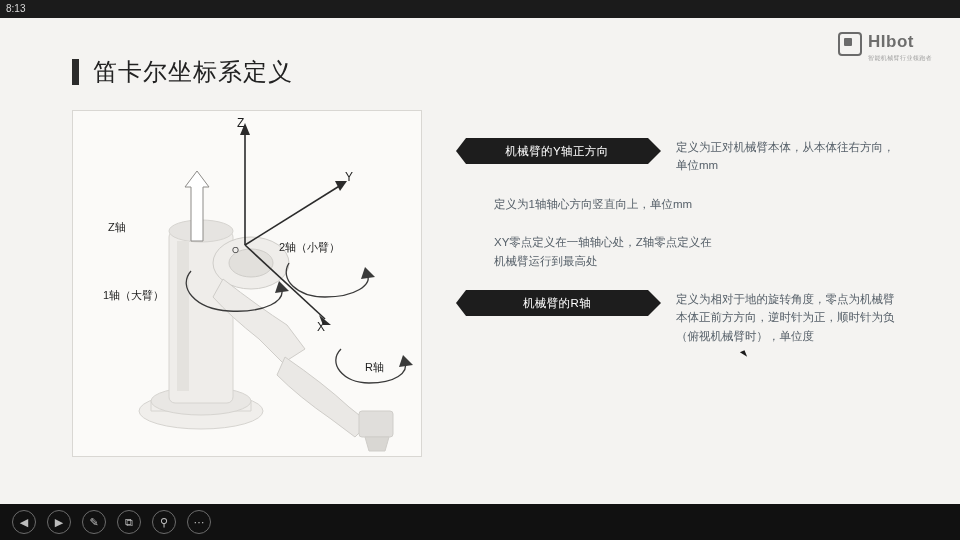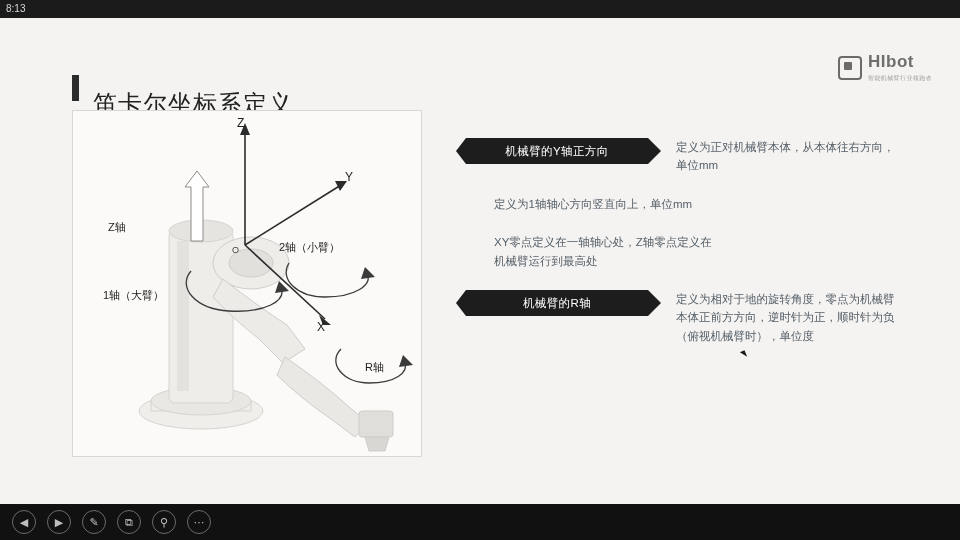--- a/index.html
+++ b/index.html
@@ -41,24 +41,22 @@
     width: 960px;
     height: 504px;
     background: #f4f3f1;
   }
   
   .logo {
     position: absolute;
     top: 14px;
     right: 28px;
     display: flex;
-    align-items: center;
     gap: 6px;
     opacity: .8;
-    margin-top: 20px;
   }
   .logo-mark {
     width: 20px; height: 20px;
     border: 2px solid #4a4a4a;
     border-radius: 4px;
     position: relative;
   }
   .logo-mark:after {
     content: "";
     position: absolute;
@@ -92,21 +90,20 @@
   .title-bar {
     width: 7px;
     height: 26px;
     background: #2b2b2b;
     margin-right: 14px;
   }
   .title-text {
     font-size: 24px;
     color: #222;
     letter-spacing: 1px;
-    margin-top: 32px;
   }
 
   
   .figure {
     position: absolute;
     left: 72px;
     top: 92px;
     width: 348px;
     height: 345px;
     background: #fbfaf8;

